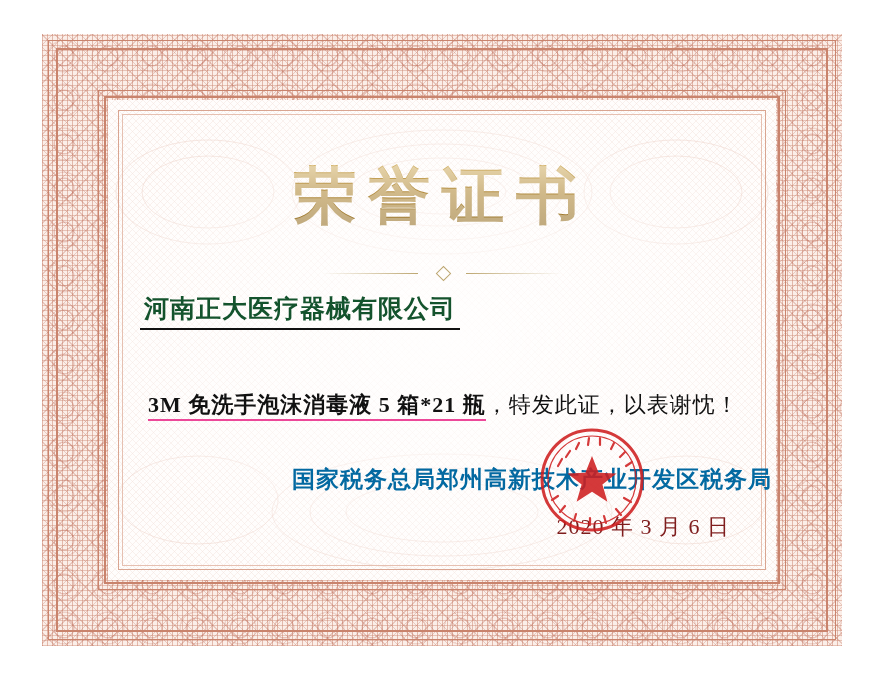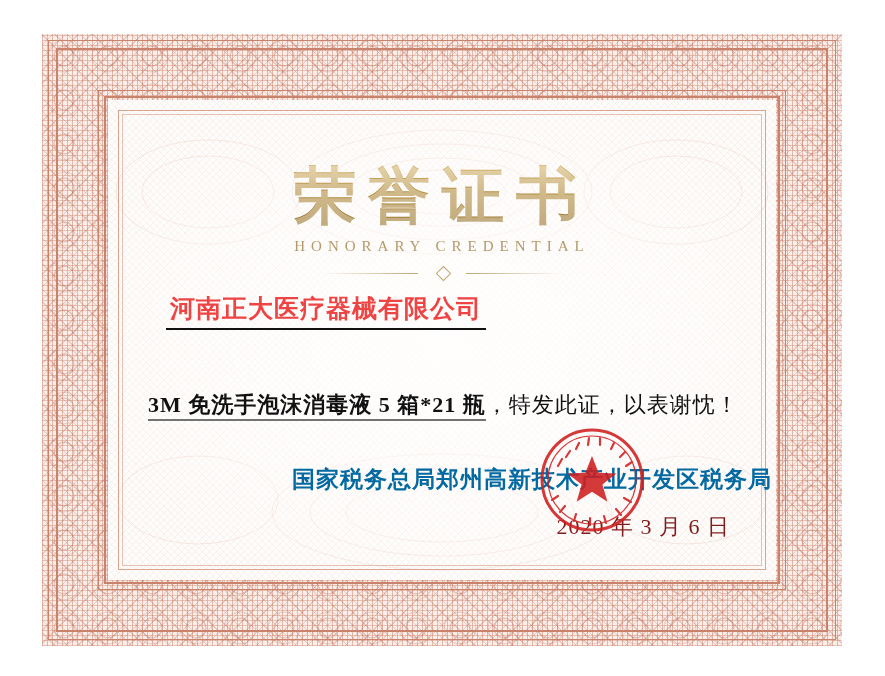--- a/index.html
+++ b/index.html
@@ -176,24 +176,24 @@
     width: 9px;
     height: 9px;
     margin-left: -4.5px;
     border: 1px solid #bda771;
     transform: rotate(45deg);
   }
 
   .recipient {
     position: absolute;
     top: 258px;
-    left: 124px;
+    left: 98px;
     font-size: 25px;
     font-weight: bold;
-    color: #ef4444;
+    color: #14532d;
     letter-spacing: 1px;
     border-bottom: 2px solid #111;
     padding: 0 4px 3px 4px;
   }
 
   .body-line {
     position: absolute;
     font-size: 22px;
     color: #111;
     letter-spacing: 1px;
@@ -203,21 +203,21 @@
     left: 140px;
     right: 70px;
   }
   .body-line.l2 {
     top: 356px;
     left: 106px;
     right: 60px;
   }
   .prod {
     font-weight: bold;
-    border-bottom: 2px solid #737373;
+    border-bottom: 2px solid #ec4899;
     padding-bottom: 2px;
   }
 
   .issuer {
     position: absolute;
     top: 430px;
     right: 70px;
     font-size: 23px;
     font-weight: bold;
     color: #0369a1;
@@ -295,21 +295,20 @@
       </div>
 
       <div class="inner-frame"></div>
       <div class="inner-frame2"></div>
     </div>
 
     <div class="content">
 
       <div class="title">荣誉证书</div>
 
-      <div class="subtitle">HONORARY CREDENTIAL</div>
 
       <div class="divider">
         <span class="dline"></span>
         <span class="diamond"></span>
         <span class="dline right"></span>
       </div>
 
       <div class="recipient">河南正大医疗器械有限公司</div>
 
 

